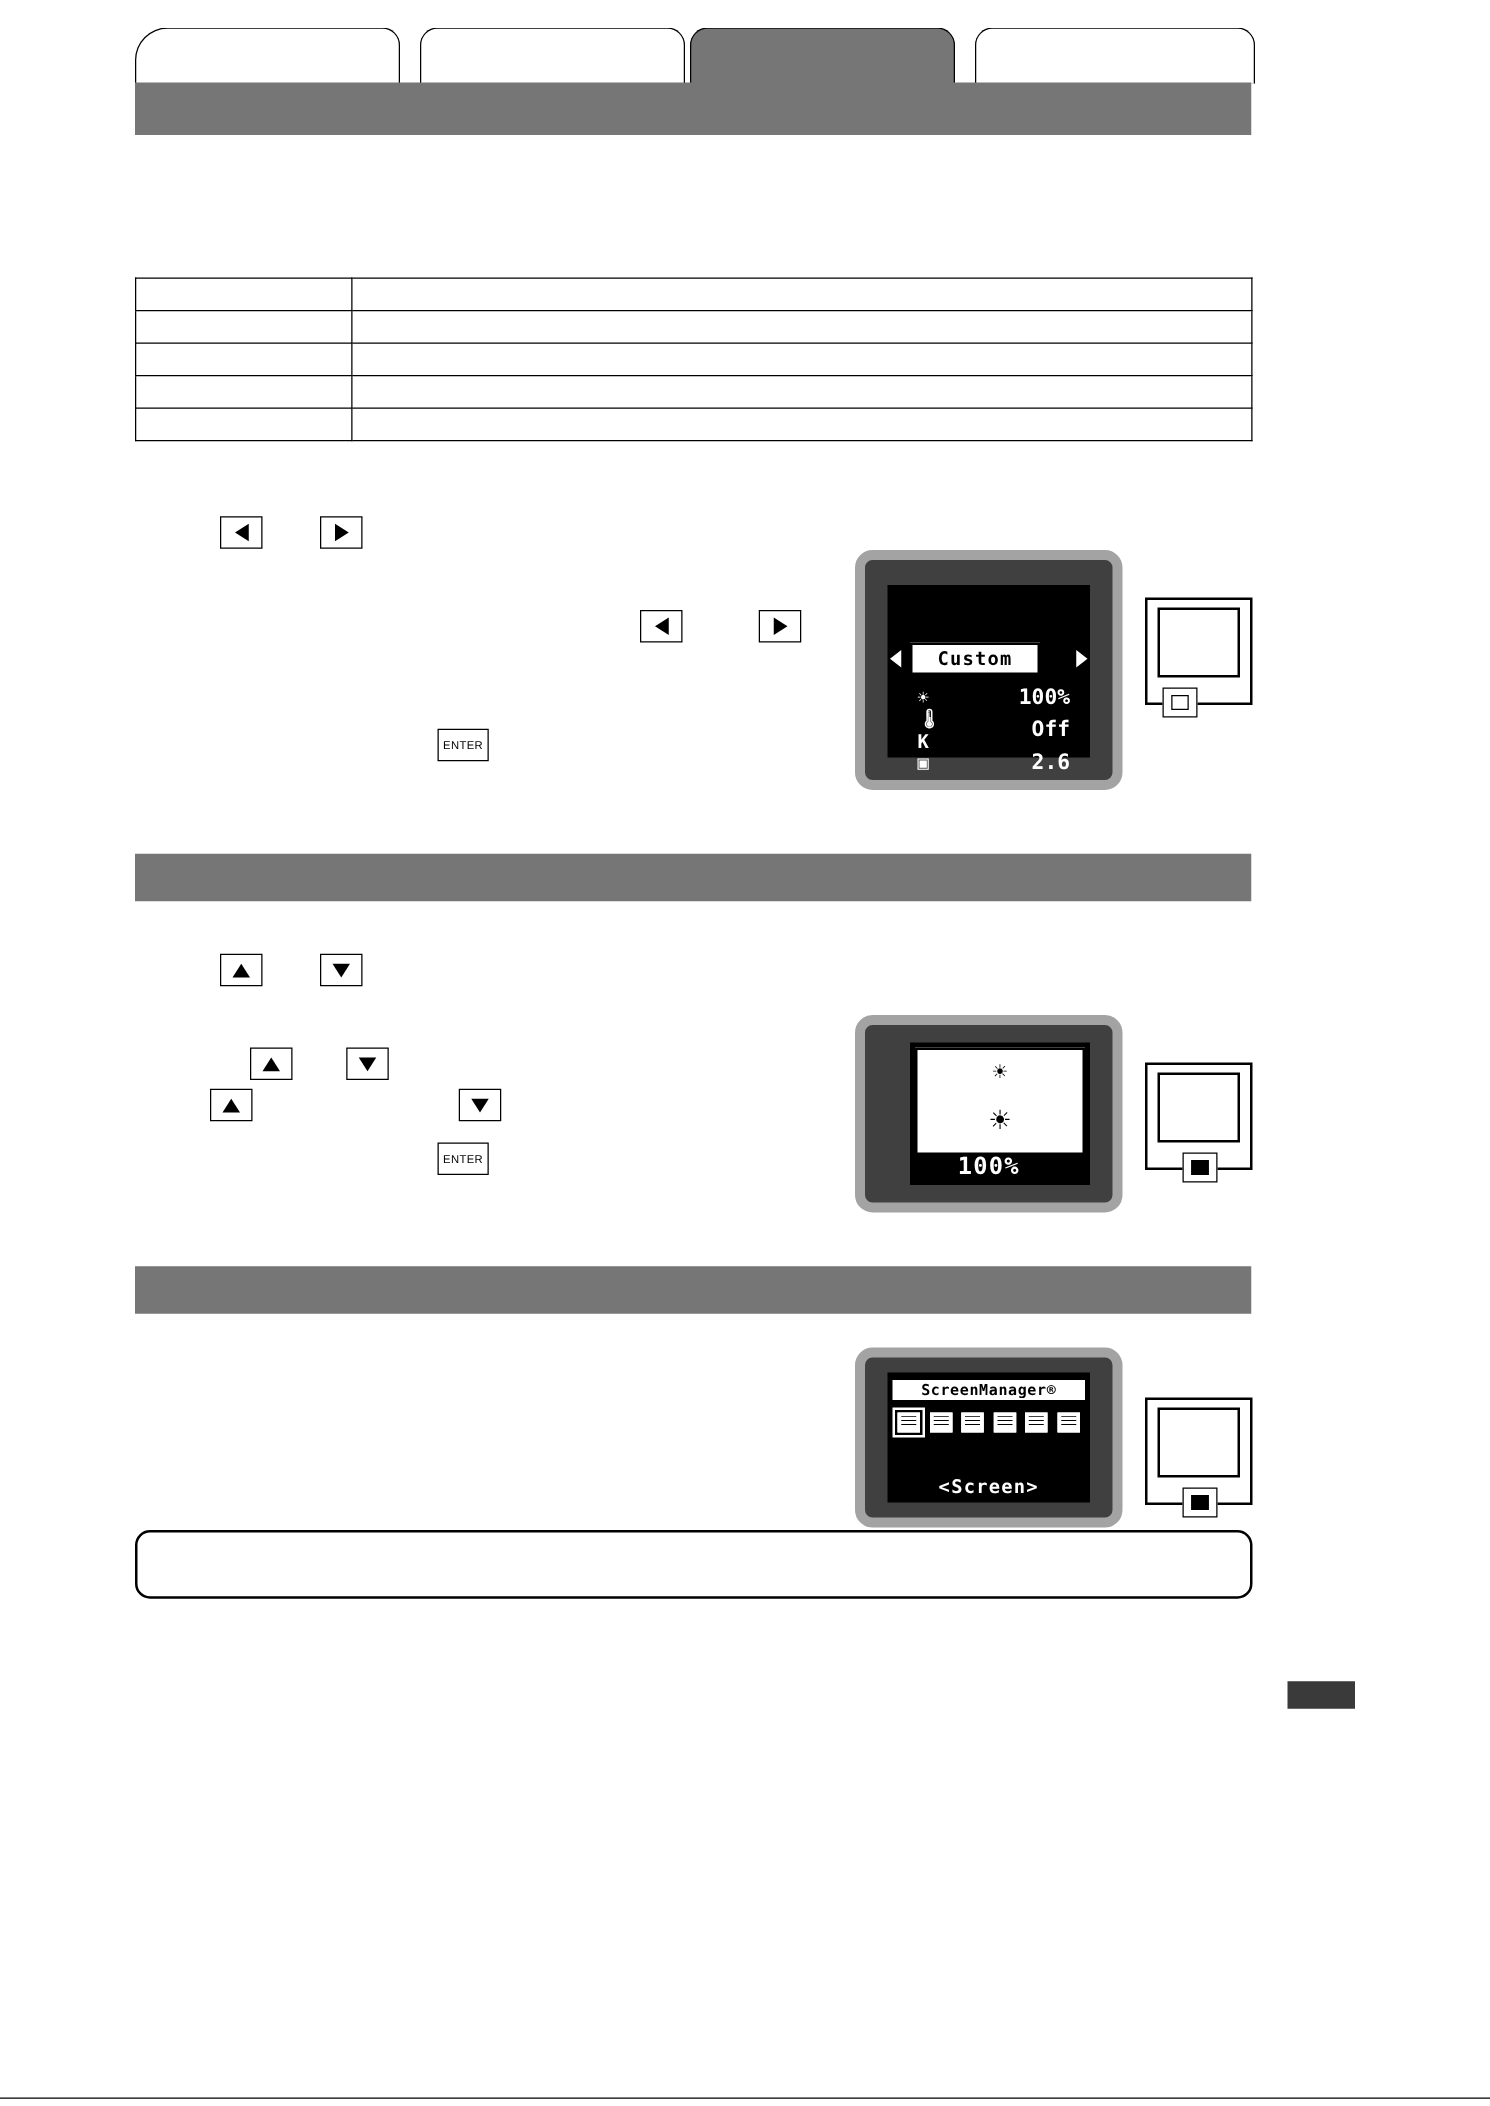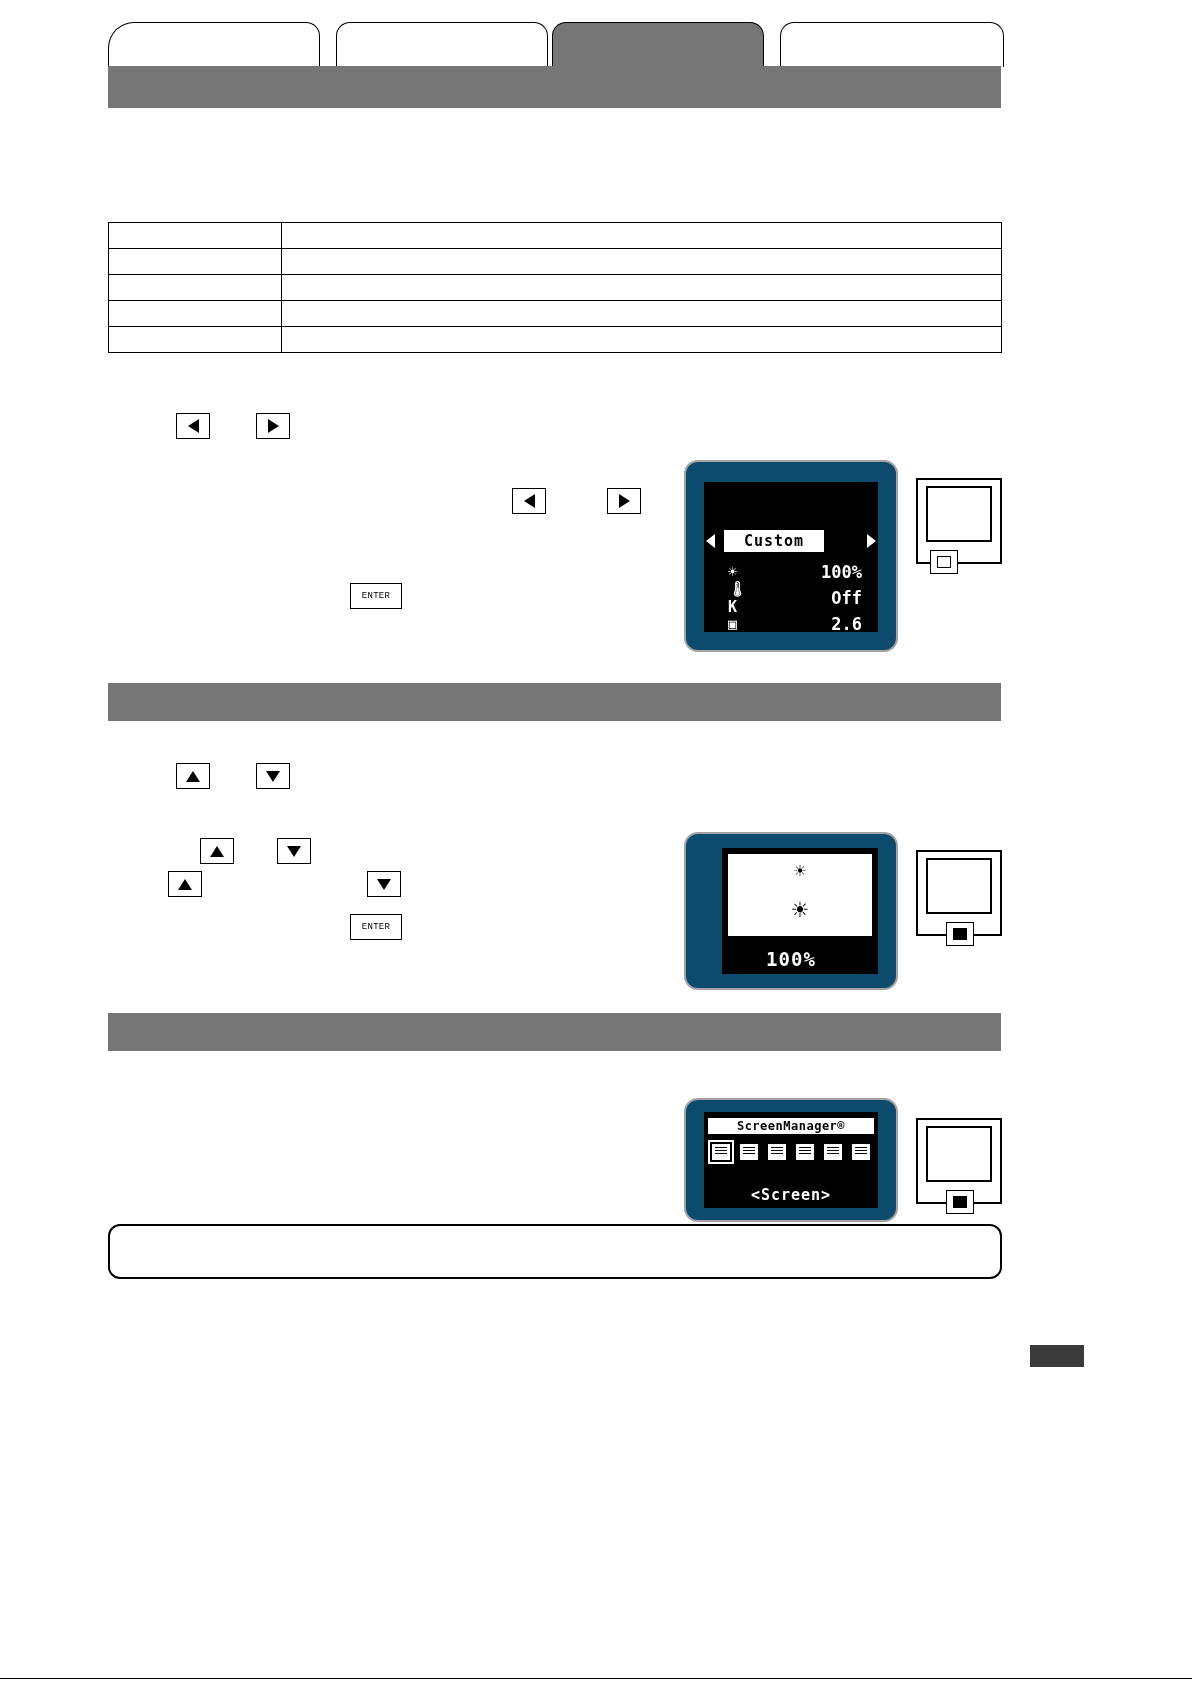--- a/index.html
+++ b/index.html
@@ -94,42 +94,41 @@
     box-sizing: border-box;
     display: flex;
     align-items: center;
     justify-content: center;
   }
   .key.sq {
     width: 34px;
     height: 26px;
   }
   .key.enter {
-    width: 52px;
+    width: 41px;
     height: 26px;
     font-size: 9px;
     letter-spacing: 0.3px;
-    font-family: Liberation Mono, monospace;
+    font-family: Liberation Sans, sans-serif;
   }
   .tri {
     width: 0; height: 0;
   }
   .tri-left  { border-top: 7px solid transparent; border-bottom: 7px solid transparent; border-right: 11px solid #000; }
   .tri-right { border-top: 7px solid transparent; border-bottom: 7px solid transparent; border-left: 11px solid #000; }
   .tri-up    { border-left: 7px solid transparent; border-right: 7px solid transparent; border-bottom: 11px solid #000; }
   .tri-down  { border-left: 7px solid transparent; border-right: 7px solid transparent; border-top: 11px solid #000; }
 
   
   .osd {
     position: absolute;
-    border: 2px solid #a3a3a3;
+    border: 8px solid #a3a3a3;
     border-radius: 14px;
-    background: #0c4a6e;
-    box-sizing: border-box;
-    margin-top: 20px;
+    background: #404040;
+    box-sizing: border-box;
   }
   .osd-screen {
     position: absolute;
     background: #000;
   }
 
   
   .osd1 { left: 684px; top: 440px; width: 214px; height: 192px; }
   .osd1 .scr { left: 18px; top: 20px; right: 18px; bottom: 18px; }
   .osd1 .fineline {
@@ -204,21 +203,21 @@
     bottom: 18px;
     text-align: center;
     color: #fff;
     font-family: "DejaVu Sans Mono", monospace;
     font-size: 19px;
     font-weight: bold;
     letter-spacing: 1px;
   }
 
   
-  .osd3 { left: 684px; top: 1078px; width: 214px; height: 124px; }
+  .osd3 { left: 684px; top: 1078px; width: 214px; height: 144px; }
   .osd3 .scr { left: 18px; top: 12px; right: 18px; bottom: 12px; }
   .osd3 .title {
     position: absolute;
     left: 0; right: 0; top: 18px;
     text-align: center;
     color: #000;
     background: #fff;
     font-family: "DejaVu Sans Mono", monospace;
     font-size: 12px;
     font-weight: bold;

